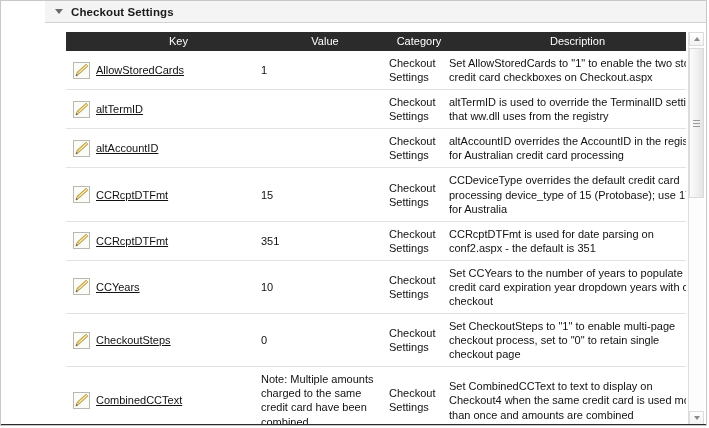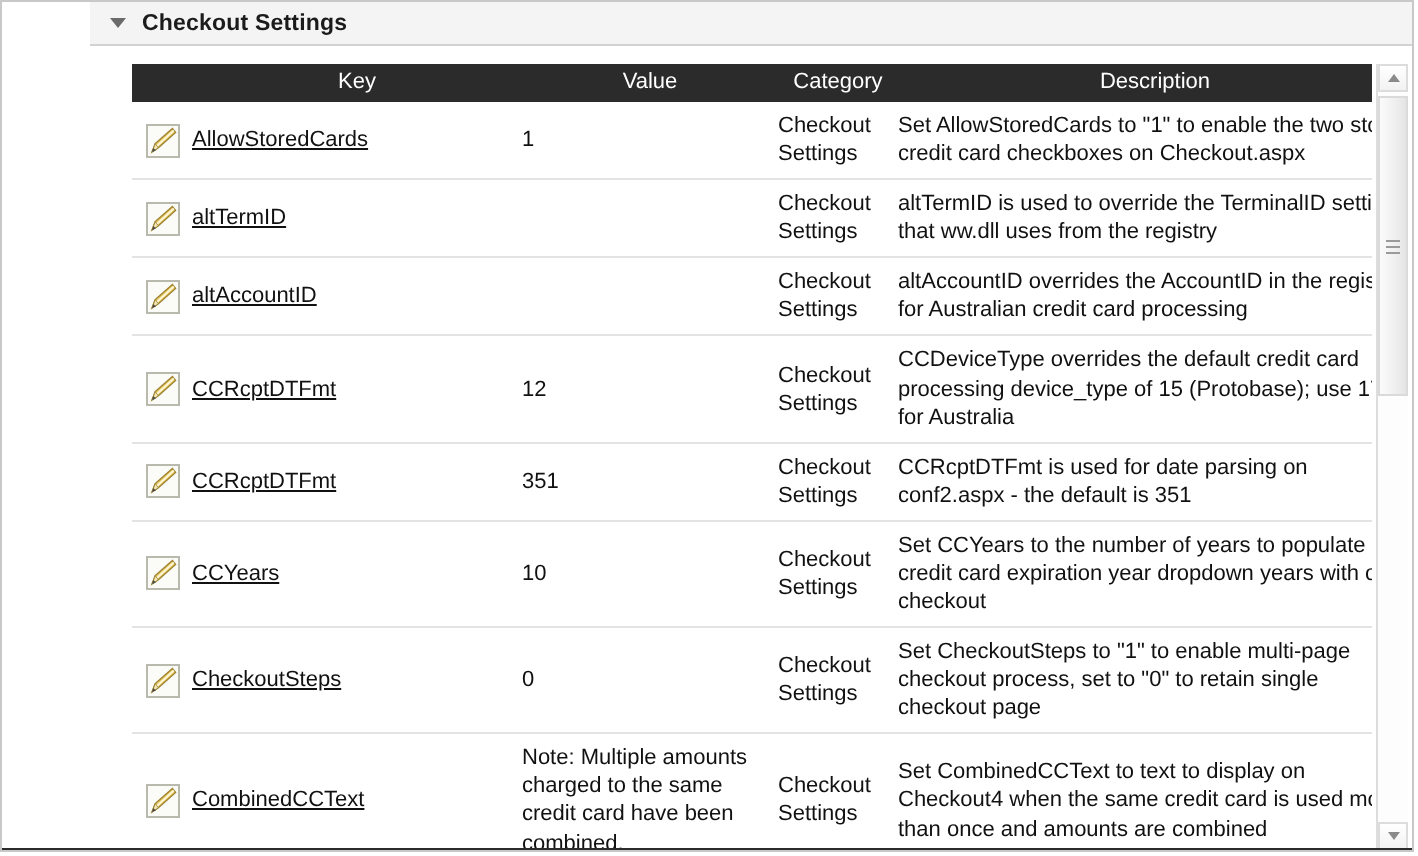--- a/index.html
+++ b/index.html
@@ -264,21 +264,21 @@
             </tr>
             <tr>
               <td class="cell-icon"><span><svg class="pencil-icon" viewBox="0 0 17 17" xmlns="http://www.w3.org/2000/svg">
                     <rect x="0.5" y="0.5" width="16" height="16" fill="#fbfbf7" stroke="#b9b9ae"></rect>
                     <polygon points="3,14 4.6,9.8 13.2,2.2 14.8,4.2 6.2,11.9" fill="#e8c45a" stroke="#9c8434" stroke-width="0.7"></polygon>
                     <polygon points="3,14 4.6,9.8 6.2,11.9" fill="#f3e6b4" stroke="#9c8434" stroke-width="0.5"></polygon>
                     <polygon points="3,14 3.7,12.0 4.9,13.3" fill="#4a4a4a"></polygon>
                     <line x1="5.6" y1="10.9" x2="13.9" y2="3.3" stroke="#fdf6d8" stroke-width="1"></line>
                   </svg></span></td>
               <td class="cell-key">CCRcptDTFmt</td>
-              <td class="cell-val">12</td>
+              <td class="cell-val">15</td>
               <td class="cell-cat">Checkout Settings</td>
               <td class="cell-desc">CCDeviceType overrides the default credit card processing device_type of 15 (Protobase); use 17 for Australia</td>
             </tr>
             <tr>
               <td class="cell-icon"><span><svg class="pencil-icon" viewBox="0 0 17 17" xmlns="http://www.w3.org/2000/svg">
                     <rect x="0.5" y="0.5" width="16" height="16" fill="#fbfbf7" stroke="#b9b9ae"></rect>
                     <polygon points="3,14 4.6,9.8 13.2,2.2 14.8,4.2 6.2,11.9" fill="#e8c45a" stroke="#9c8434" stroke-width="0.7"></polygon>
                     <polygon points="3,14 4.6,9.8 6.2,11.9" fill="#f3e6b4" stroke="#9c8434" stroke-width="0.5"></polygon>
                     <polygon points="3,14 3.7,12.0 4.9,13.3" fill="#4a4a4a"></polygon>
                     <line x1="5.6" y1="10.9" x2="13.9" y2="3.3" stroke="#fdf6d8" stroke-width="1"></line>

